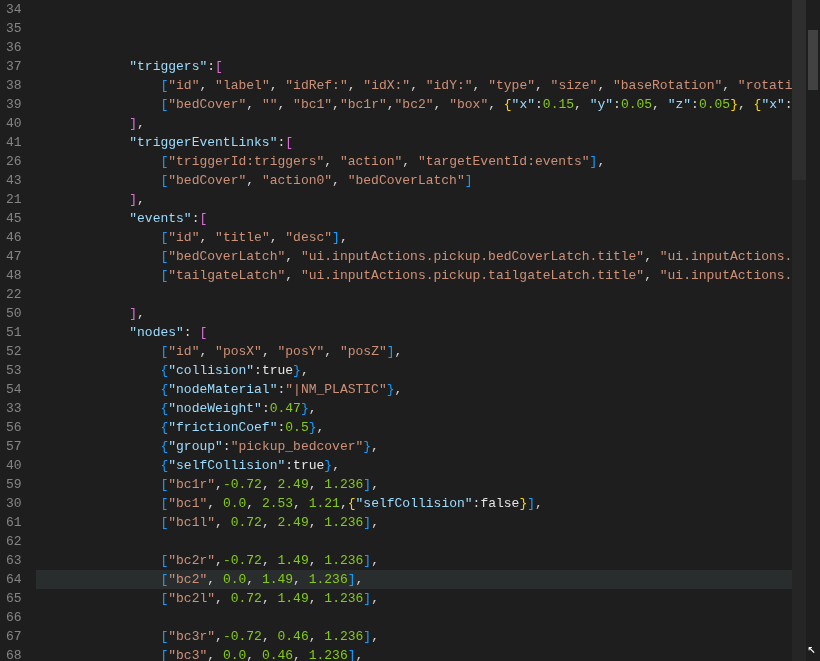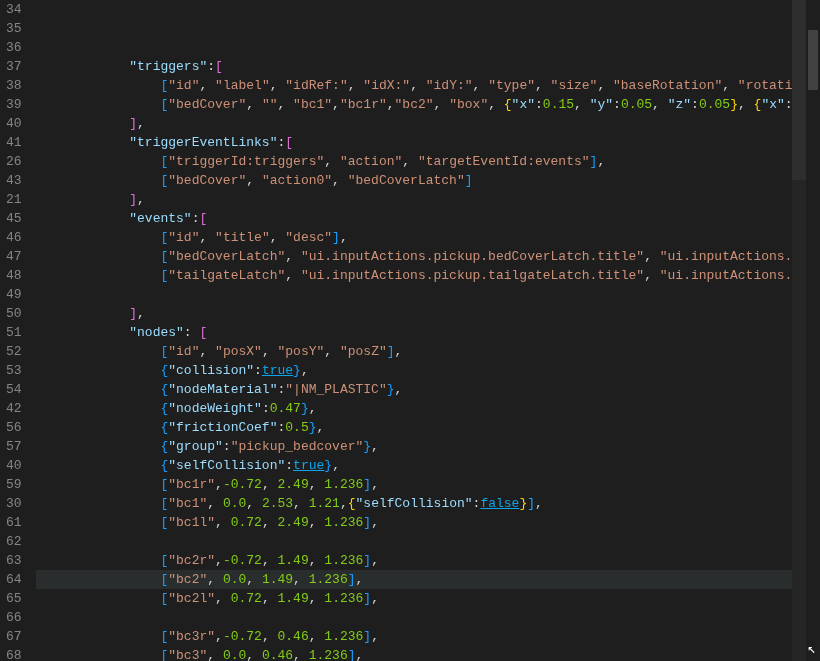--- a/index.html
+++ b/index.html
@@ -67,21 +67,21 @@
     left: 2px; right: 2px;
     top: 30px;
     height: 60px;
     background: rgba(121,121,121,0.4);
   }
 
   
   .t-key    { color: #9cdcfe; }   
   .t-str    { color: #ce9178; }   
   .t-num    { color: #84cc16; }   
-  .t-kw     { color: #0ea5e9; text-decoration: underline; }   
+  .t-kw     { color: #e5e5e5; }   
   .t-punc   { color: #d4d4d4; }   
   .t-bracket0 { color: #ffd700; } 
   .t-bracket1 { color: #da70d6; } 
   .t-bracket2 { color: #179fff; }
 
   .content { position: relative; }
   .lines { position: relative; z-index: 2; }
   .current-bg { position: absolute; z-index: 1; }
 
   .cursor-mouse {
@@ -105,27 +105,27 @@
       <div>39</div>
       <div>40</div>
       <div>41</div>
       <div>26</div>
       <div>43</div>
       <div>21</div>
       <div>45</div>
       <div>46</div>
       <div>47</div>
       <div>48</div>
-      <div>49</div>
+      <div>22</div>
       <div>50</div>
       <div>51</div>
       <div>52</div>
       <div>53</div>
       <div>54</div>
-      <div>42</div>
+      <div>33</div>
       <div>56</div>
       <div>57</div>
       <div>40</div>
       <div>59</div>
       <div>30</div>
       <div>61</div>
       <div>62</div>
       <div>63</div>
       <div>64</div>
       <div>65</div>

